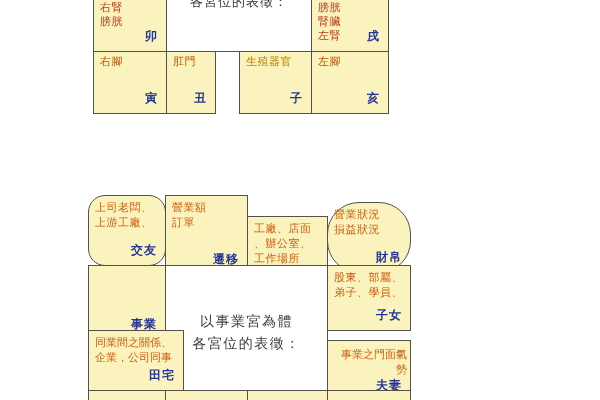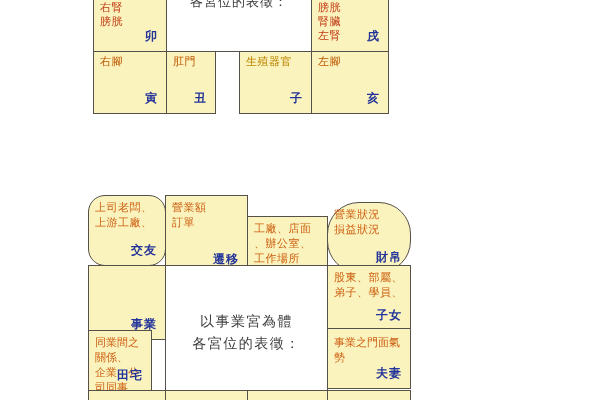--- a/index.html
+++ b/index.html
@@ -138,29 +138,29 @@
 </div>
 
 <div class="cell t2" style="left:327px;top:265px;width:84px;height:66px;">
   <div class="lines">
     <div>股東、部屬、</div>
     <div>弟子、學員、</div>
   </div>
   <span class="label">子女</span>
 </div>
 
-<div class="cell t2" style="left:88px;top:330px;width:64px;height:61px;">
+<div class="cell t2" style="left:88px;top:330px;width:96px;height:61px;">
   <div class="lines" style="letter-spacing:0;">
     <div>同業間之關係、</div>
     <div>企業，公司同事</div>
   </div>
   <span class="label">田宅</span>
 </div>
 
-<div class="cell t2" style="left:327px;top:328px;width:84px;height:61px;">
+<div class="cell t2" style="left:327px;top:340px;width:84px;height:61px;text-align:right;">
   <div class="lines" style="padding-top:6px;letter-spacing:0;">
     <div>事業之門面氣勢</div>
   </div>
   <span class="label">夫妻</span>
 </div>
 
 <div class="cell" style="left:88px;top:390px;width:78px;height:30px;"></div>
 <div class="cell" style="left:165px;top:390px;width:83px;height:30px;"></div>
 <div class="cell" style="left:247px;top:390px;width:81px;height:30px;"></div>
 <div class="cell" style="left:327px;top:390px;width:84px;height:30px;"></div>

